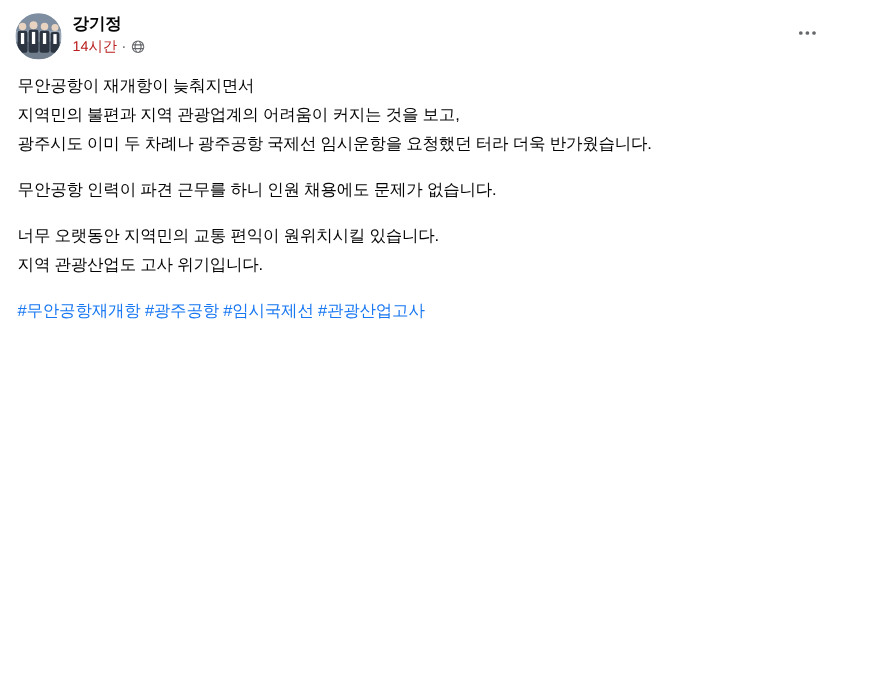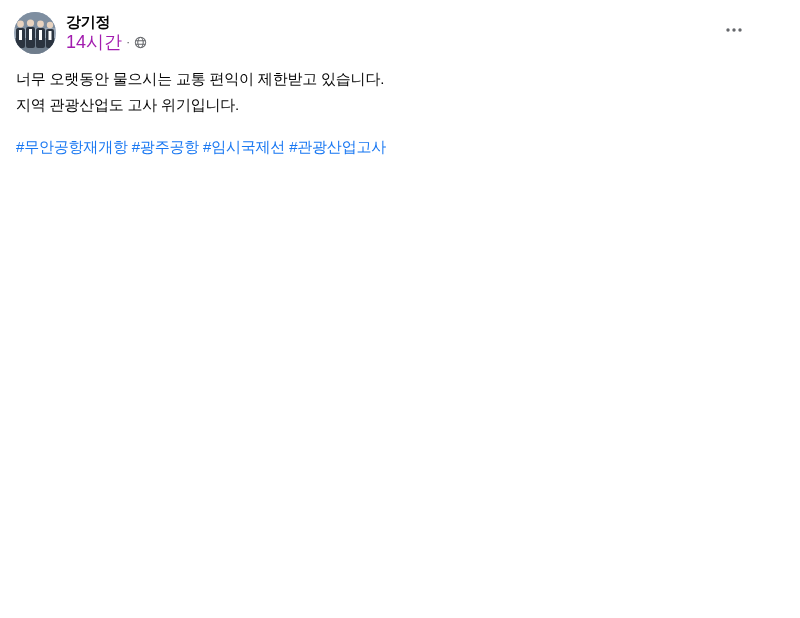--- a/index.html
+++ b/index.html
@@ -49,22 +49,22 @@
     color: #050505;
     letter-spacing: -0.2px;
   }
   .meta-row {
     display: flex;
     align-items: center;
     gap: 4px;
     margin-top: 2px;
   }
   .timestamp {
-    font-size: 18px;
-    color: #a21caf;
+    font-size: 13px;
+    color: #b91c1c;
     line-height: 16px;
   }
   .meta-dot {
     font-size: 13px;
     color: #65676b;
     line-height: 16px;
   }
   .globe-icon {
     display: inline-flex;
     align-items: center;
@@ -156,18 +156,22 @@
     <div class="more-button">
       <svg width="20" height="20" viewBox="0 0 20 20" fill="currentColor" aria-hidden="true">
         <circle cx="4" cy="10" r="1.7"></circle>
         <circle cx="10" cy="10" r="1.7"></circle>
         <circle cx="16" cy="10" r="1.7"></circle>
       </svg>
     </div>
   </div>
 
   <div class="post-body">
-    <p class="para">너무 오랫동안 물으시는 교통 편익이 제한받고 있습니다.
+    <p class="para">무안공항이 재개항이 늦춰지면서
+지역민의 불편과 지역 관광업계의 어려움이 커지는 것을 보고,
+광주시도 이미 두 차례나 광주공항 국제선 임시운항을 요청했던 터라 더욱 반가웠습니다.</p>
+    <p class="para tight">무안공항 인력이 파견 근무를 하니 인원 채용에도 문제가 없습니다.</p>
+    <p class="para">너무 오랫동안 지역민의 교통 편익이 원위치시킬 있습니다.
 지역 관광산업도 고사 위기입니다.</p>
     <p class="hashtags">#무안공항재개항 #광주공항 #임시국제선 #관광산업고사</p>
   </div>
 
 </div>
 
 </body></html>

